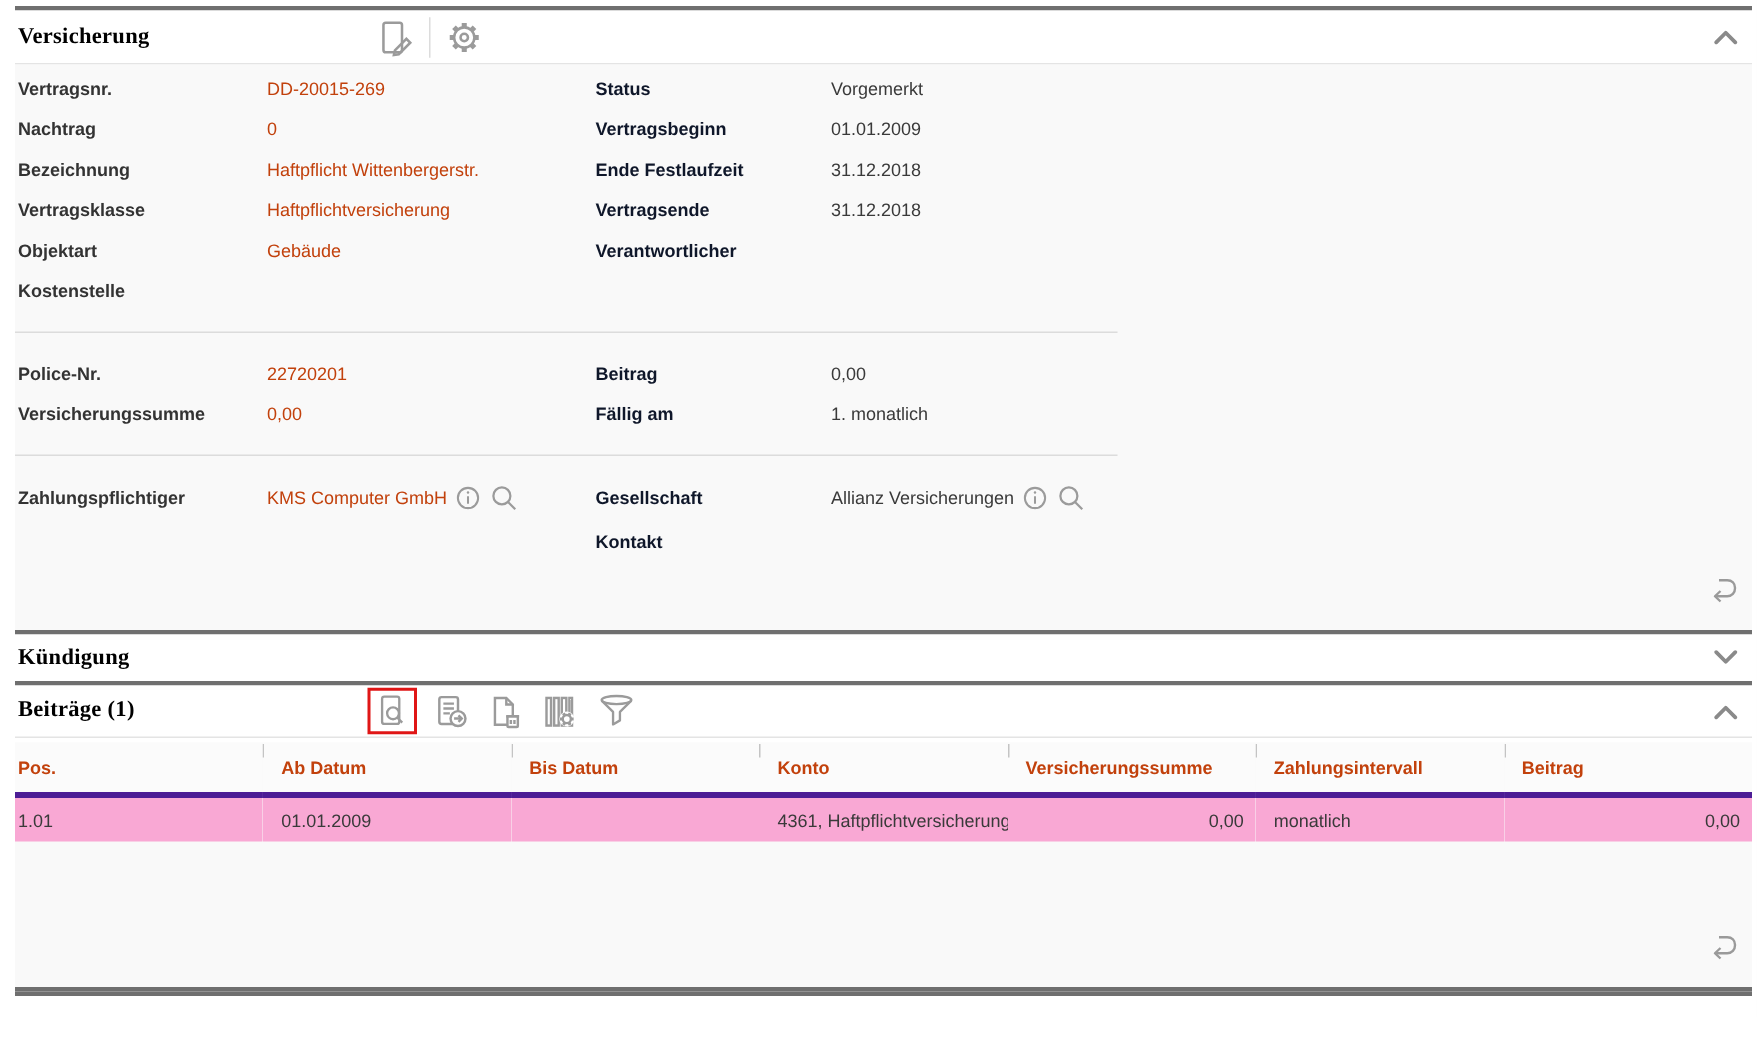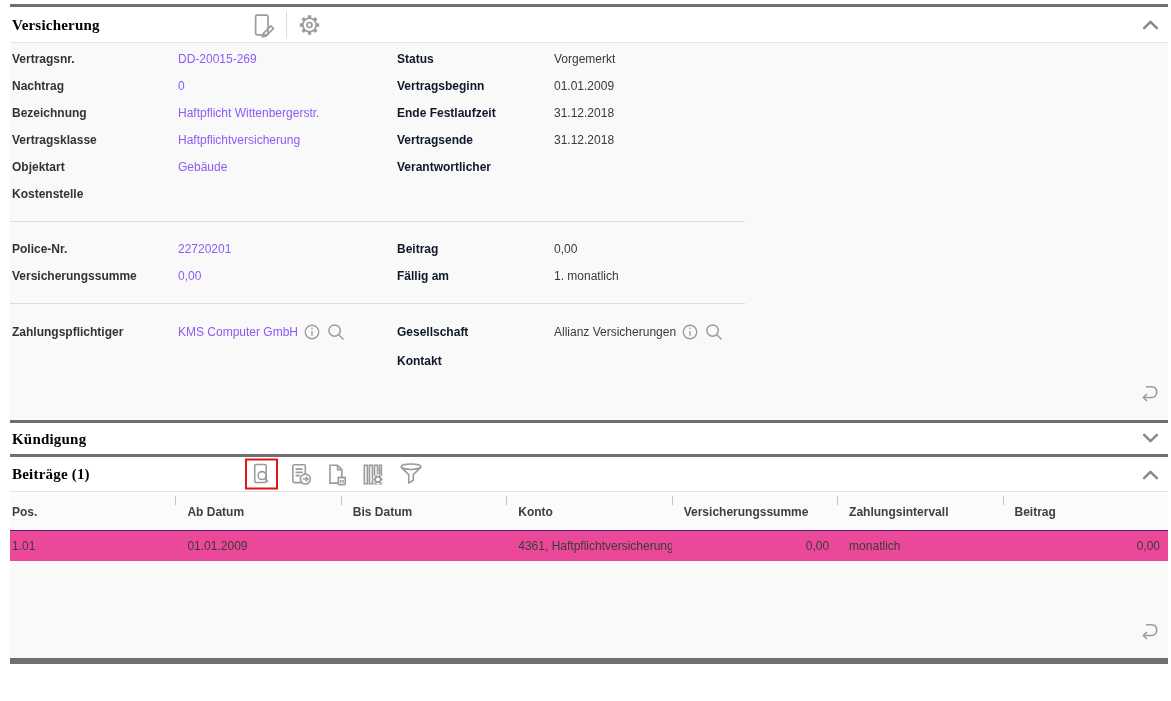--- a/index.html
+++ b/index.html
@@ -19,47 +19,47 @@
   .vhead { height:36px; border-bottom:1px solid #e4e4e4; }
   .vtools { position:absolute; left:240px; top:50%; transform:translateY(-50%);
     display:flex; align-items:center; }
   .toolbtn { display:flex; align-items:center; justify-content:center; cursor:pointer; }
   .vsep { width:1px; height:27px; background:#dcdcdc; margin:0 9px; }
 
   .vbody { height:377px; background:#f9f9f9; position:relative; padding:2px 0 0 0; }
   .frow { display:flex; align-items:center; height:27px; }
   .frow.tall { height:30px; }
   .fl  { flex:none; width:168px; padding-left:2px; font-weight:bold; color:#333; }
-  .fv  { flex:none; width:219px; color:#8b5cf6; }
+  .fv  { flex:none; width:219px; color:#c2410c; }
   .fl2 { flex:none; width:157px; font-weight:bold; color:#0f172a; }
   .fv2 { flex:1; color:#3a3a3a; }
   .with-icons { display:flex; align-items:center; gap:5px; }
   .fdiv { height:1px; background:#dcdcdc; width:735px; margin:14px 0 13px 0; border:0; }
 
   .return-btn { position:absolute; right:6px; bottom:16px; cursor:pointer; }
 
   
   .khead { height:31px; }
   .ohead { height:33px; }
 
   
   .bhead { height:35px; border-bottom:1px solid #e4e4e4; }
   .btools { position:absolute; left:235px; top:50%; transform:translateY(-50%);
     display:flex; align-items:center; gap:10px; }
   .redbox { border:2px solid #e01616; padding:1px 2px; display:flex; align-items:center; }
 
   .bbody { height:163px; background:#f9f9f9; position:relative; }
   table.grid { width:100%; border-collapse:collapse; table-layout:fixed; margin-top:3px; }
   table.grid th { height:35px; background:#fbfbfb; font-weight:bold; text-align:left;
-    color:#404040; padding:0 8px 0 12px; position:relative; border-bottom:1px solid #4c1d95;
+    color:#c2410c; padding:0 8px 0 12px; position:relative; border-bottom:4px solid #4c1d95;
     white-space:nowrap; overflow:hidden; cursor:pointer; }
   table.grid th:first-child { padding-left:2px; }
   table.grid th:not(:first-child)::before { content:""; position:absolute; left:0; top:1px;
     width:1px; height:9px; background:#c4c4c4; }
-  table.grid td { height:31px; background:#ec4899; padding:0 8px 0 12px;
+  table.grid td { height:31px; background:#f9a8d4; padding:0 8px 0 12px;
     white-space:nowrap; overflow:hidden; color:#3a3a3a;margin-left:40px; }
   table.grid td:first-child { padding-left:2px; }
   th.num, td.num { text-align:right; }
 
   svg { display:block; }
 </style>
 </head>
 <body>
 
 <div class="content">

